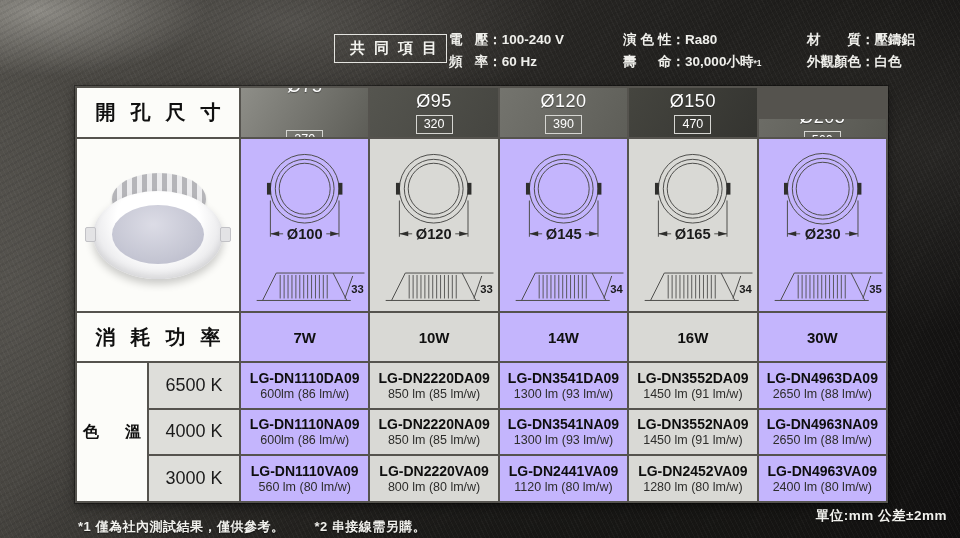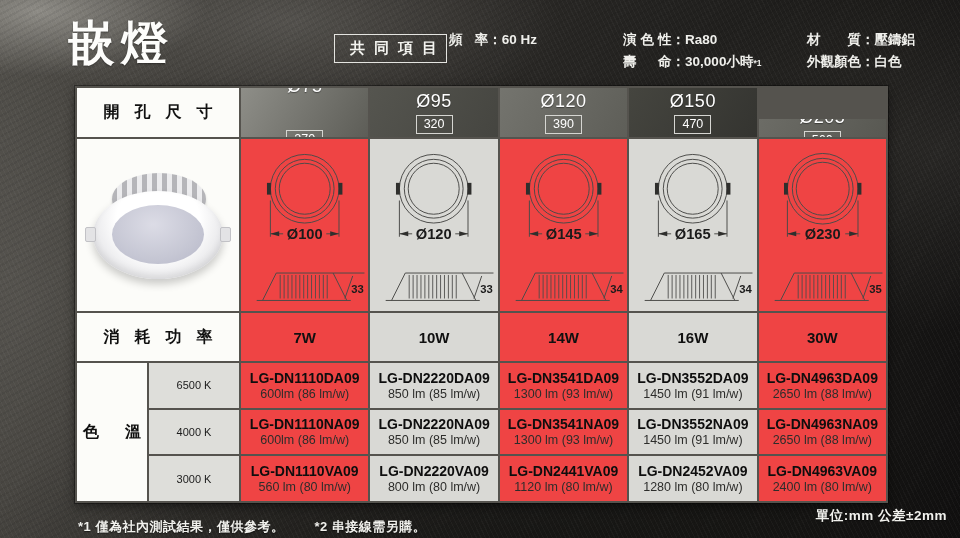--- a/index.html
+++ b/index.html
@@ -47,25 +47,25 @@
     position:absolute; left:75px; top:86px; width:813px; height:417px;
     display:grid;
     grid-template-columns:70px 90px repeat(5,1fr);
     grid-template-rows:49px 172px 48px 1fr 1fr 1fr;
     gap:2px; background:#55534e; border:2px solid #55534e;
     box-shadow:0 0 0 1px rgba(0,0,0,.35), 0 4px 10px rgba(0,0,0,.45);
   }
   .cell{ display:flex; flex-direction:column; align-items:center; justify-content:center; overflow:hidden; }
   .span2{ grid-column:1 / 3; }
   .lblcell{ background:#fcfcf9; }
-  .bw{ background:#ef4444; }
+  .bw{ background:#c4b5fd; }
   .bg{ background:#d9d9d5; }
-  .kcell{ background:#dededa; font-size:11px; color:#1b1b1b; }
+  .kcell{ background:#dededa; font-size:18px; color:#1b1b1b; }
   .cct-lbl{ grid-column:1; grid-row:4 / 7; background:#fcfcf9; }
-  .spread4{ font-weight:700; font-size:16px; color:#101010; letter-spacing:15px; margin-right:-15px; }
+  .spread4{ font-weight:700; font-size:20px; color:#101010; letter-spacing:15px; margin-right:-15px; }
   .spread2{ font-weight:700; font-size:16px; color:#101010; letter-spacing:26px; margin-right:-26px; }
   
   .hd{ color:#fff; }
   .h0{ background:linear-gradient(120deg,#8e8e88,#5d5d57);gap:30px; }
   .h1{ background:linear-gradient(120deg,#55554f,#454540); }
   .h2{ background:linear-gradient(120deg,#74746e,#5e5e58); }
   .h3{ background:linear-gradient(120deg,#45453f,#343430); }
   .h4{ background:linear-gradient(120deg,#6c6c66,#57575
 
 
@@ -99,28 +99,28 @@
   .foot-left{ position:absolute; left:78px; top:507px; display:flex; gap:30px;
     font-size:13px; font-weight:700; color:#f1f1ed; letter-spacing:.5px; text-shadow:0 1px 1px rgba(0,0,0,.5);margin-top:11px; }
   .foot-unit{ position:absolute; right:13px; top:507px;
     font-size:13.5px; font-weight:700; color:#f1f1ed; letter-spacing:.5px; text-shadow:0 1px 1px rgba(0,0,0,.5); }
 </style>
 </head>
 <body>
 
 <div class="page">
 
-  <div class="title">嵌燈</div>
 
   <div class="common-box">
     <span>共同項目</span>
   </div>
 
   <div class="specs">
     <div class="spec-col c1">
+      <div class="spec-row"><span class="spec-label w2">電壓</span><span>：</span><span>100-240 V</span></div>
       <div class="spec-row"><span class="spec-label w2">頻率</span><span>：</span><span>60 Hz</span></div>
     </div>
     <div class="spec-col c2">
       <div class="spec-row"><span class="spec-label w3">演色性</span><span>：</span><span>Ra80</span></div>
       <div class="spec-row"><span class="spec-label w3">壽命</span><span>：</span><span>30,000小時</span><sup class="sup">*1</sup></div>
     </div>
     <div class="spec-col c3">
       <div class="spec-row"><span class="spec-label w4">材質</span><span>：</span><span>壓鑄鋁</span></div>
       <div class="spec-row"><span class="spec-label w4">外觀顏色</span><span>：</span><span>白色</span></div>
     </div>

